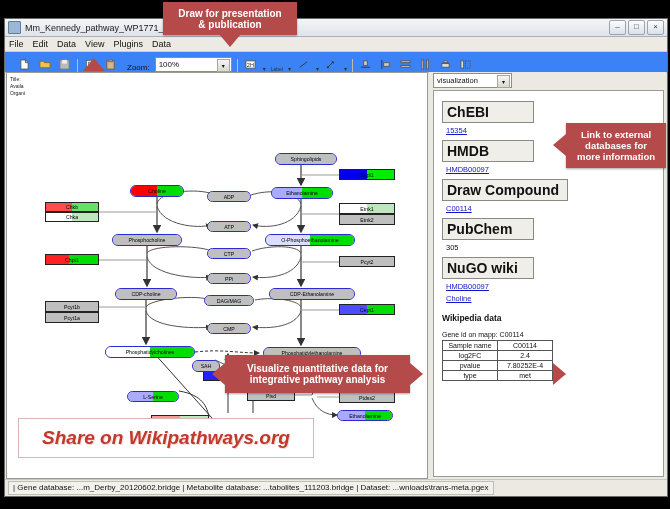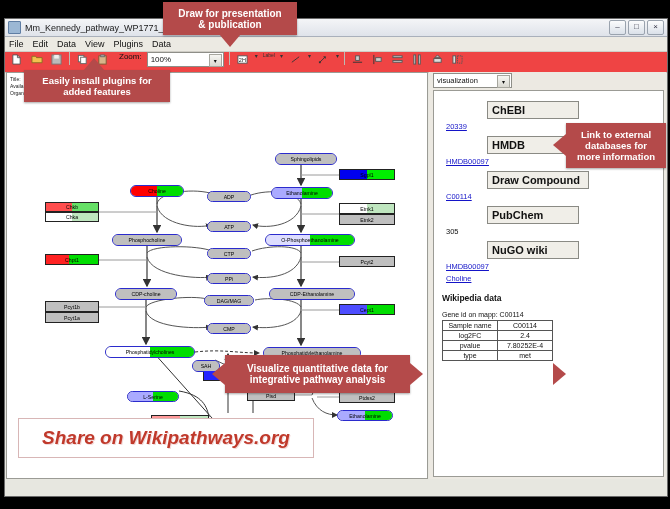--- a/index.html
+++ b/index.html
@@ -10,21 +10,21 @@
   .win{position:absolute;left:4px;top:18px;width:662px;height:477px;background:#e7e7e0;border:1px solid #6a6a6a;}
   .titlebar{height:17px;background:linear-gradient(#f4f5f7,#dfe3ea);border-bottom:1px solid #a9b0bb;display:flex;align-items:center;padding:0 3px;}
   .titlebar .ticon{width:11px;height:11px;margin-right:4px;background:#9bb7d4;border:1px solid #5f7ea4;border-radius:1px;position:relative;}
   .titlebar .ttext{font-size:9px;color:#1a1a1a;white-space:nowrap;overflow:hidden;}
   .winbtns{margin-left:auto;display:flex;gap:2px;}
   .winbtns i{display:block;width:15px;height:13px;background:linear-gradient(#fbfcfd,#dbe1e9);border:1px solid #9aa3ae;border-radius:2px;font-style:normal;font-size:8px;line-height:12px;text-align:center;color:#334;}
 
   .menubar{height:14px;background:#eceae3;border-bottom:1px solid #cfcdc6;display:flex;align-items:center;padding:0 4px;}
   .menubar span{font-size:9px;color:#111;margin-right:9px;cursor:default;}
 
-  .toolbar{height:20px;background:#ef4444;border-bottom:1px solid #c9c7c0;display:flex;align-items:flex-start;padding:0 4px;gap:5px;}
+  .toolbar{height:20px;background:#3b82f6;border-bottom:1px solid #c9c7c0;display:flex;align-items:flex-end;padding:0 12px;gap:5px;}
   .tbtn{width:13px;height:13px;border:1px solid transparent;display:flex;align-items:center;justify-content:center;}
   .tbsep{width:1px;height:13px;background:#bdbbb4;}
   .zoomlbl{font-size:8px;color:#111;margin-left:4px;}
   .zoomsel{width:72px;height:13px;background:#fff;border:1px solid #8e8e88;font-size:8px;display:flex;align-items:center;padding-left:3px;color:#111;position:relative;}
   .zoomsel .arw{position:absolute;right:1px;top:1px;width:11px;height:11px;background:linear-gradient(#f6f6f2,#d9d8d1);border:1px solid #a6a69e;display:flex;align-items:center;justify-content:center;font-size:6px;}
   .ddbtn{font-size:6px;color:#333;}
 
   
   .body{position:absolute;left:0;top:52px;right:0;bottom:16px;display:flex;}
   .canvaswrap{position:relative;width:420px;background:#fff;border:1px solid #9b9b95;margin:1px;overflow:hidden;}
@@ -45,21 +45,21 @@
   .handle{position:absolute;width:4px;height:4px;background:#ffec00;border:1px solid #000;z-index:9;}
 
   
   .vizrow{height:17px;display:flex;align-items:center;padding-left:4px;}
   .vizsel{width:74px;height:13px;background:#fff;border:1px solid #8e8e88;font-size:7.5px;display:flex;align-items:center;padding-left:3px;color:#111;position:relative;}
   .vizsel .arw{position:absolute;right:1px;top:1px;width:11px;height:11px;background:linear-gradient(#f6f6f2,#d9d8d1);border:1px solid #a6a69e;display:flex;align-items:center;justify-content:center;font-size:6px;}
   .tabs{display:flex;align-items:flex-end;height:14px;padding-left:6px;border-bottom:1px solid #9b9b95;}
   .tab{font-size:7.5px;padding:1px 4px;border:1px solid #9b9b95;border-bottom:none;background:#ddd9d1;color:#111;margin-right:1px;}
   .tab.sel{background:#fff;padding-bottom:2px;font-weight:bold;}
   .bpage{flex:1;background:#fff;border:1px solid #9b9b95;margin:1px 2px 2px 4px;overflow:hidden;position:relative;padding:5px 0 0 8px;}
-  .dbhdr{display:inline-block;border:1px solid #8a8a84;background:#f0eee8;font-size:11px;font-weight:bold;color:#111;padding:2px 8px 2px 4px;margin-top:5px;min-width:78px;margin-left:45px;}
+  .dbhdr{display:inline-block;border:1px solid #8a8a84;background:#f0eee8;font-size:14px;font-weight:bold;color:#111;padding:2px 8px 2px 4px;margin-top:5px;min-width:78px;}
   .dblink{font-size:7.5px;color:#1414c8;text-decoration:underline;margin:3px 0 0 4px;display:block;}
   .dbtxt{font-size:7.5px;color:#111;margin:3px 0 0 4px;display:block;}
   .exprhdr{font-size:8.5px;font-weight:bold;color:#111;margin-top:10px;display:block;}
   .genid{font-size:7px;color:#111;margin-top:8px;display:block;}
   table.expr{border-collapse:collapse;margin-top:2px;border:1px solid #555;}
   table.expr td{border:1px solid #555;font-size:7px;color:#111;padding:1px 4px;text-align:center;min-width:46px;}
 
   
   .callout{position:absolute;background:#b44a4a;color:#fff;font-weight:bold;text-align:center;display:flex;align-items:center;justify-content:center;z-index:40;box-shadow:0 1px 2px rgba(0,0,0,.35);line-height:11px;}
   .arrowdown{position:absolute;width:0;height:0;z-index:40;border-left:11px solid transparent;border-right:11px solid transparent;border-top:13px solid #b44a4a;}
@@ -424,21 +424,21 @@
 
       <div class="sidewrap">
         <div class="vizrow">
           <div class="vizsel">
             <span>visualization</span>
             <span class="arw">▾</span>
           </div>
         </div>
         <div class="bpage">
           <div class="dbhdr">ChEBI</div>
-          <a class="dblink" href="#">20339</a>
+          <a class="dblink" href="#">15354</a>
 
           <div class="dbhdr">HMDB</div>
           <a class="dblink" href="#">HMDB00097</a>
 
           <div class="dbhdr">Draw Compound</div>
           <a class="dblink" href="#">C00114</a>
 
           <div class="dbhdr">PubChem</div>
           <span class="dbtxt">305</span>
 
@@ -467,32 +467,31 @@
                 <tr>
                   <td>type</td>
                   <td>met</td>
                 </tr>
               </tbody>
           </table>
         </div>
       </div>
     </div>
 
+    <div class="statusbar">
+      <div class="cell">| Gene database: ...m_Derby_20120602.bridge | Metabolite database: ...tabolites_111203.bridge | Dataset: ...wnloads\trans-meta.pgex</div>
+    </div>
   </div>
 
   <div class="callout" style="left:163px;top:2px;width:134px;height:33px;font-size:10px;flex-direction:column">
     <span>Draw for presentation</span>
     <span>&amp; publication</span>
   </div>
   <div class="arrowdown" style="left:219px;top:34px"></div>
 
-  <div class="callout" style="left:24px;top:70px;width:146px;height:32px;font-size:9.5px;flex-direction:column">
-    <span>Easily install plugins for</span>
-    <span>added features</span>
-  </div>
   <div class="arrowup" style="left:83px;top:58px"></div>
 
   <div class="callout" style="left:566px;top:123px;width:100px;height:45px;font-size:9.5px;flex-direction:column">
     <span>Link  to external</span>
     <span>databases  for</span>
     <span>more information</span>
   </div>
   <div class="arrowleft" style="left:553px;top:134px"></div>
 
   <div class="callout" style="left:225px;top:355px;width:185px;height:38px;font-size:10px;flex-direction:column">

